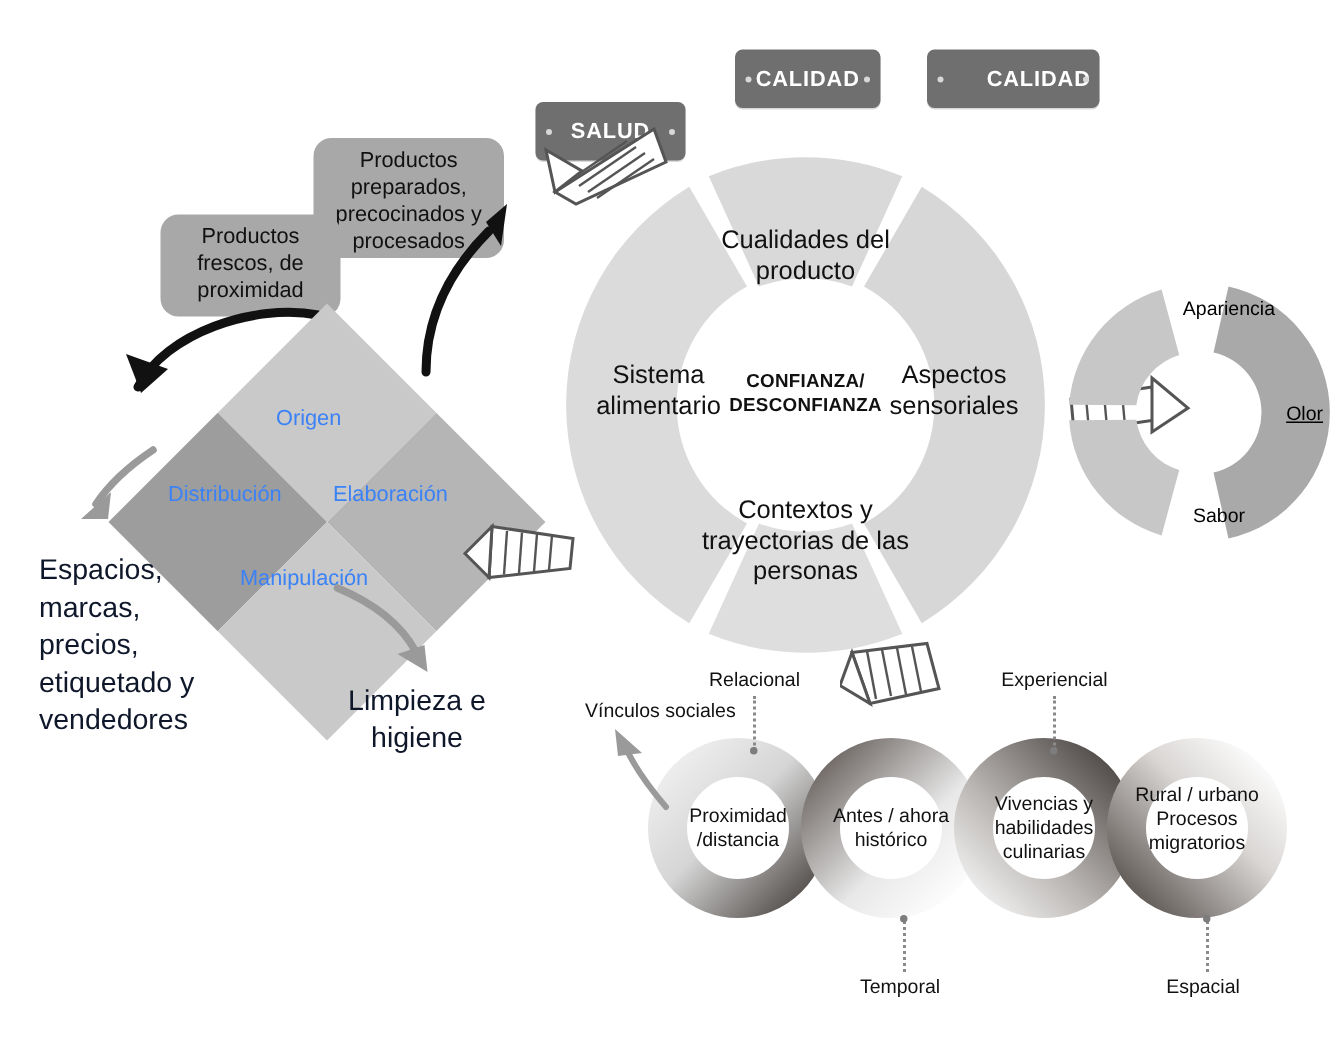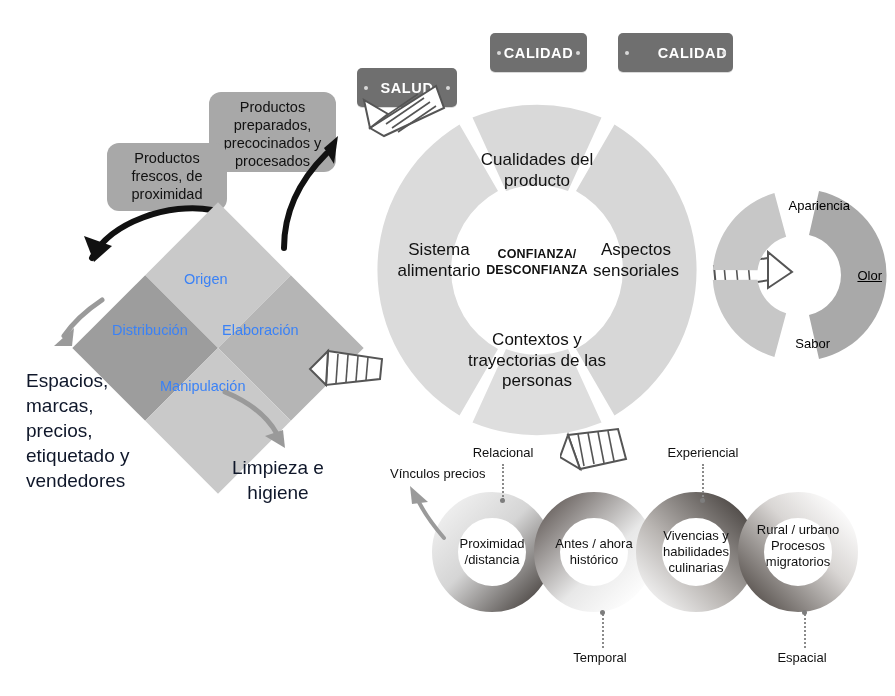--- a/index.html
+++ b/index.html
@@ -333,21 +333,21 @@
     <div class="ring-label" style="left:120px; top:44px; width:88px;">Antes / ahora histórico</div>
     <div class="ring-label" style="left:222px; top:36px; width:88px;">Vivencias y habilidades culinarias</div>
     <div class="ring-label" style="left:324px; top:30px; width:88px;">Rural / urbano Procesos migratorios</div>
   </div>
 
   <svg class="abs" style="left:398px; top:480px;" width="60" height="70" viewBox="0 0 60 70">
     <path d="M46 58 C 34 44, 24 30, 18 16" fill="none" stroke="#9a9a9a" stroke-width="4" stroke-linecap="round"></path>
     <polygon points="12,6 30,22 14,24" fill="#9a9a9a"></polygon>
   </svg>
 
-  <div class="abs ring-callout" style="left:390px; top:466px; width:72px; line-height:1.25;">Vínculos precios</div>
+  <div class="abs ring-callout" style="left:390px; top:466px; width:72px; line-height:1.25;">Vínculos sociales</div>
 
   <div class="abs ring-callout" style="left:463px; top:445px; width:80px;">Relacional</div>
   <div class="abs dotted" style="left:502px; top:464px; height:36px;"></div>
   <div class="dot abs" style="left:500px; top:498px;"></div>
 
   <div class="abs ring-callout" style="left:660px; top:445px; width:86px;">Experiencial</div>
   <div class="abs dotted" style="left:702px; top:464px; height:36px;"></div>
   <div class="dot abs" style="left:700px; top:498px;"></div>
 
   <div class="abs ring-callout" style="left:560px; top:650px; width:80px;">Temporal</div>

